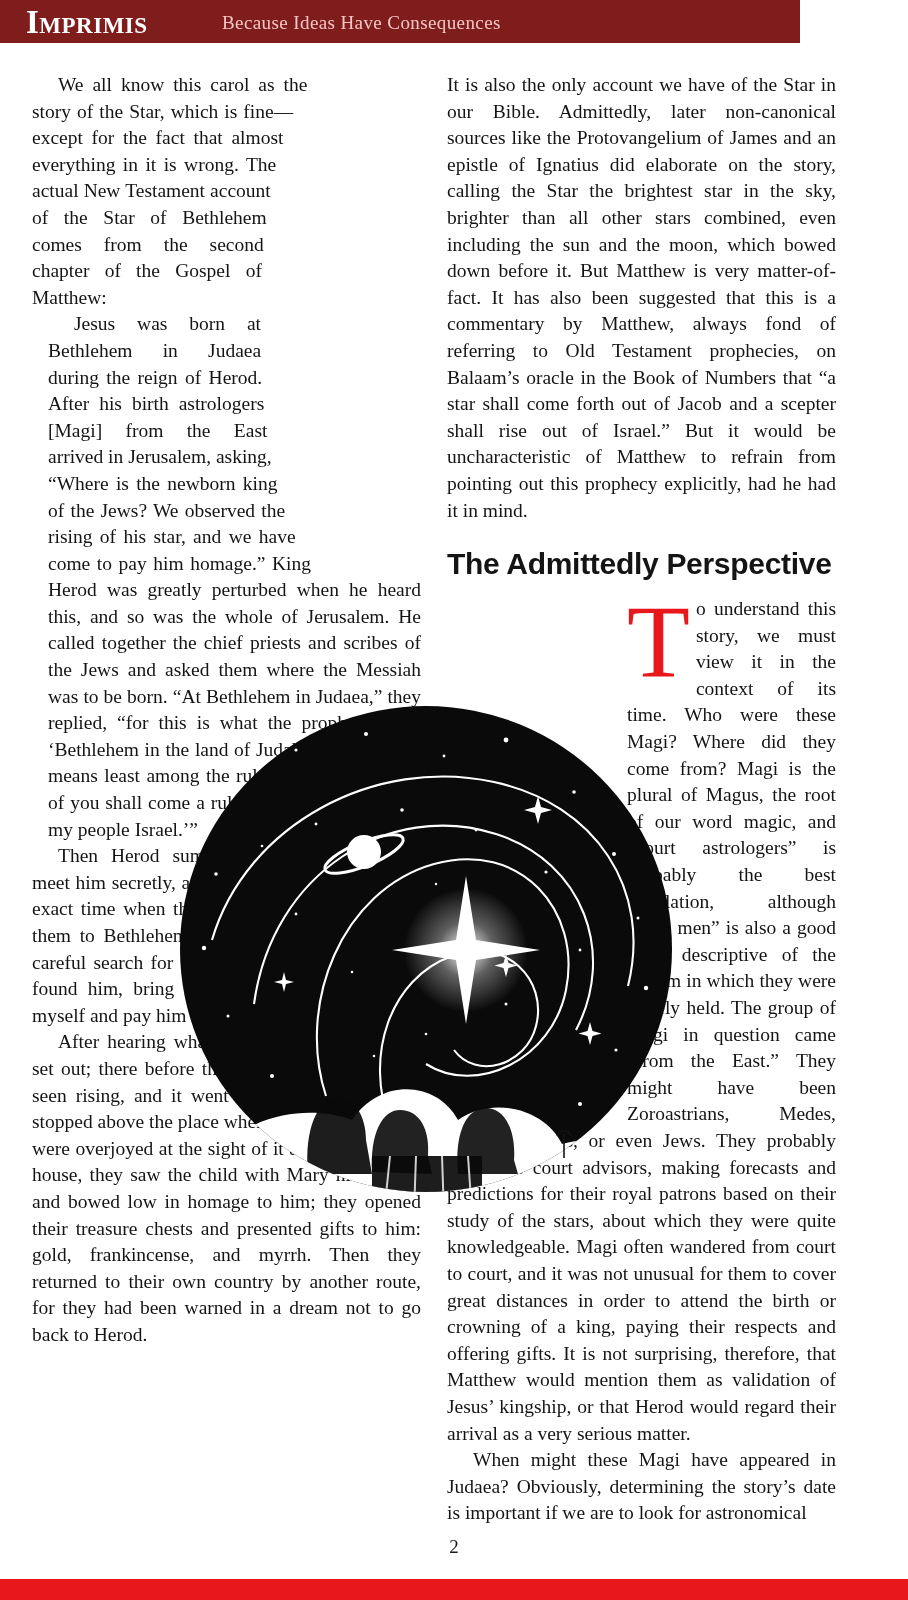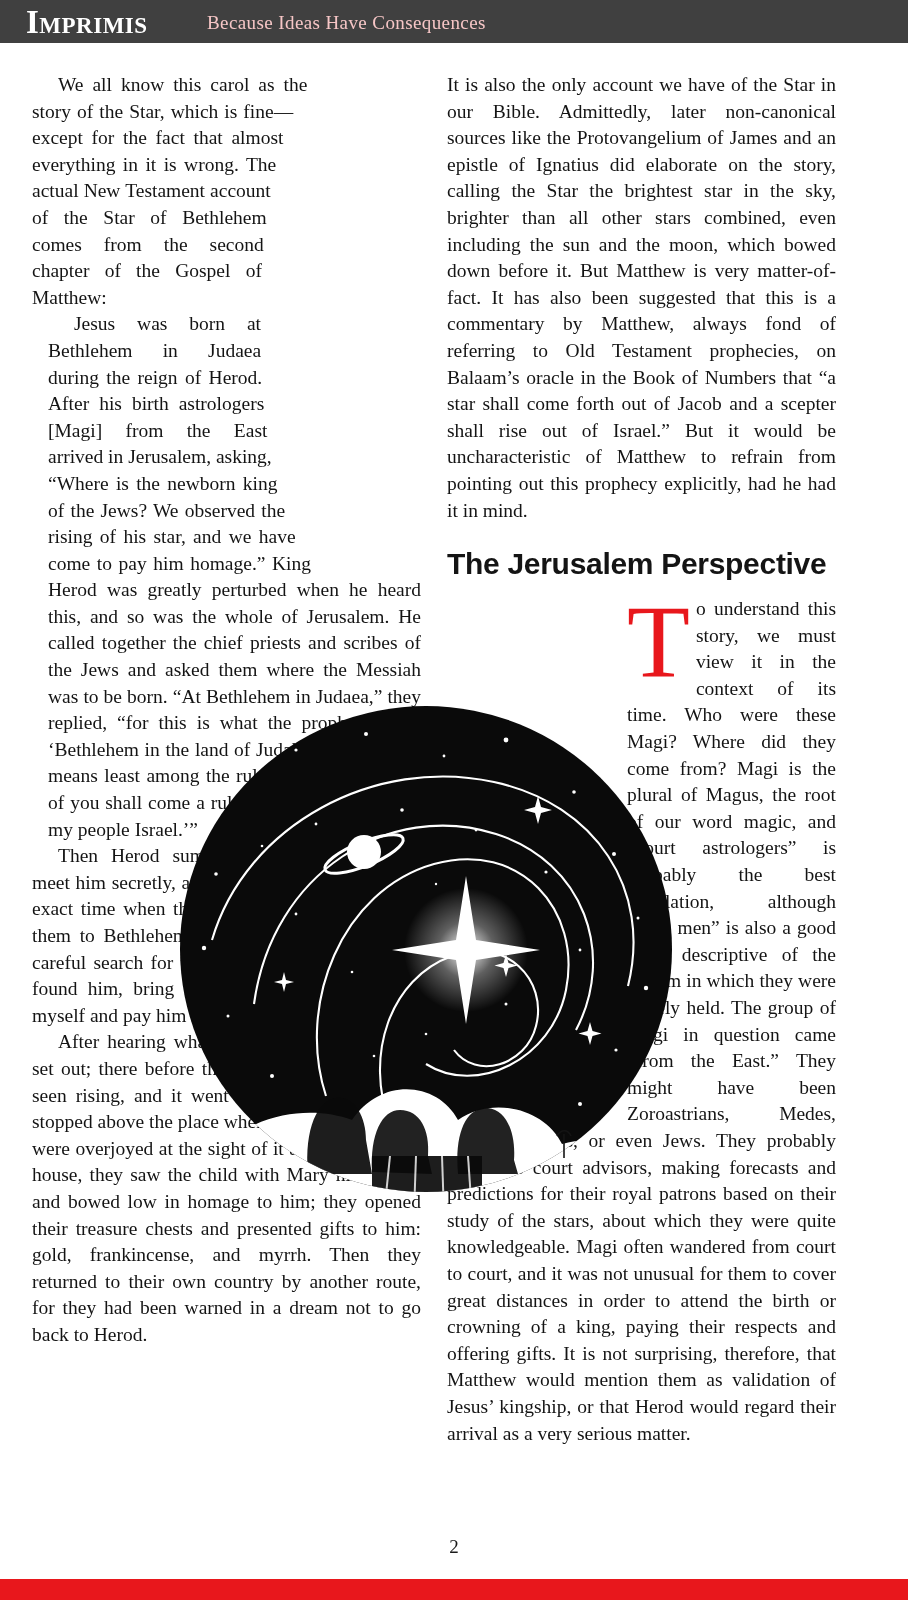--- a/index.html
+++ b/index.html
@@ -13,41 +13,41 @@
     font-family: "Liberation Serif", serif;
     color: #141414;
     position: relative;
     overflow: hidden;
   }
 
   
   .masthead {
     position: absolute;
     top: 0; left: 0;
-    width: 908px;
+    width: 800px;
     height: 46px;
-    background: #404040;
+    background: #7f1d1d;
     overflow: hidden;
   }
   .masthead-title {
     position: absolute;
     left: 26px;
     top: 2px;
     color: #ffffff;
     font-family: "Liberation Serif", serif;
     font-size: 33px;
     font-weight: bold;
     letter-spacing: 0.5px;
     font-variant: small-caps;
     line-height: 40px;
     white-space: nowrap;
   }
   .masthead-tagline {
     position: absolute;
-    left: 207px;
+    left: 222px;
     top: 10px;
     color: #f6c6c6;
     font-family: "Liberation Serif", serif;
     font-size: 19px;
     line-height: 26px;
     white-space: nowrap;
     letter-spacing: 0.4px;
   }
   .masthead-rule {
     position: absolute;
@@ -178,23 +178,24 @@
   <div class="col col-left">
     <div class="art-float-left"></div>
     <p>We all know this carol as the story of the Star, which is fine—except for the fact that almost everything in it is wrong.   The actual New Testament account of the Star of Bethlehem comes from the second chapter of the Gospel of Matthew:</p>
     <p class="scripture">Jesus was born at Bethlehem in Judaea during the reign of Herod.  After his birth astrologers [Magi] from the East arrived in Jerusalem, asking, “Where is the newborn king of the Jews?  We observed the rising of his star, and we have come to pay him homage.”  King Herod was greatly perturbed when he heard this, and so was the whole of Jerusalem.   He called together the chief priests and scribes of the Jews and asked them where the Messiah was to be born.  “At Bethlehem in Judaea,” they replied, “for this is what the prophet wrote: ‘Bethlehem in the land of Judah, you are by no means least among the rulers of Judah; for out of you shall come a ruler to be the shepherd of my people Israel.’”</p>
     <p>Then Herod summoned the astrologers to meet him secretly, and ascertained from them the exact time when the star had appeared.   He sent them to Bethlehem, and said, “Go and make a careful search for the child, and when you have found him, bring me word, so that I may go myself and pay him homage.”</p>
     <p>After hearing what the king had to say they set out; there before them was the star they had seen rising, and it went ahead of them until it stopped above the place where the child lay. They were overjoyed at the sight of it and, entering the house, they saw the child with Mary his mother and bowed low in homage to him; they opened their treasure chests and presented gifts to him:  gold, frankincense, and myrrh.  Then they returned to their own country by another route, for they had been warned in a dream not to go back to Herod.</p>
   </div>
 
   <div class="col col-right">
     <p class="noindent">It is also the only account we have of the Star in our Bible.   Admittedly, later non-canonical sources like the Protovangelium of James and an epistle of Ignatius did elaborate on the story, calling the Star the brightest star in the sky, brighter than all other stars combined, even including the sun and the moon, which bowed down before it. But Matthew is very matter-of-fact.  It has also been suggested that this is a commentary by Matthew, always fond of referring to Old Testament prophecies, on Balaam’s oracle in the Book of Numbers that “a star shall come forth out of Jacob and a scepter shall rise out of Israel.”  But it would be uncharacteristic of Matthew to refrain from pointing out this prophecy explicitly, had he had it in mind.</p>
-    <h2 class="section-head">The Jerusalem Perspective</h2>
+    <h2 class="section-head">The Admittedly Perspective</h2>
     <div class="art-float-right"></div>
     <p class="noindent"><span class="dropcap">T</span><span>o understand this story, we must view it in the context of its time.  Who were these Magi?  Where did they come from?  Magi is the plural of Magus, the root of our word magic, and “court astrologers” is probably the best translation, although “wise men” is also a good term, descriptive of the esteem in which they were widely held.  The group of Magi in question came “from the East.” They might have been Zoroastrians, Medes, Persians, Arabs, or even Jews.  They probably served as court advisors, making forecasts and predictions for their royal patrons based on their study of the stars, about which they were quite knowledgeable.   Magi often wandered from court to court, and it was not unusual for them to cover great distances in order to attend the birth or crowning of a king, paying their respects and offering gifts.  It is not surprising, therefore, that Matthew would mention them as validation of Jesus’ kingship, or that Herod would regard their arrival as a very serious matter.</span></p>
+    <p>When might these Magi have appeared in Judaea?  Obviously, determining the story’s date is important if we are to look for astronomical</p>
   </div>
 
   <div class="illustration">
     <svg width="500" height="510" viewBox="0 0 500 510" xmlns="http://www.w3.org/2000/svg">
       <defs>
         <clipPath id="blobclip">
           <ellipse cx="250" cy="245" rx="246" ry="243"></ellipse>
         </clipPath>
         <radialGradient id="starglow" cx="50%" cy="50%" r="50%">
           <stop offset="0%" stop-color="#ffffff" stop-opacity="1"></stop>

